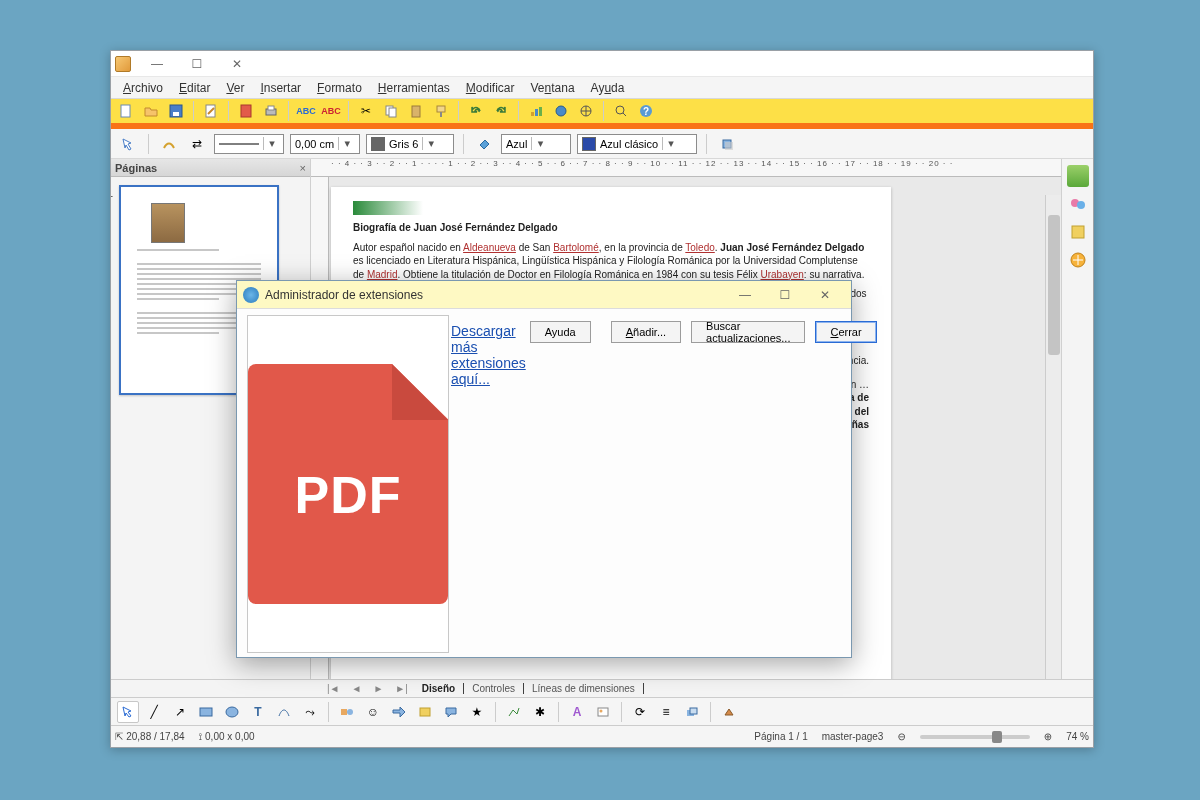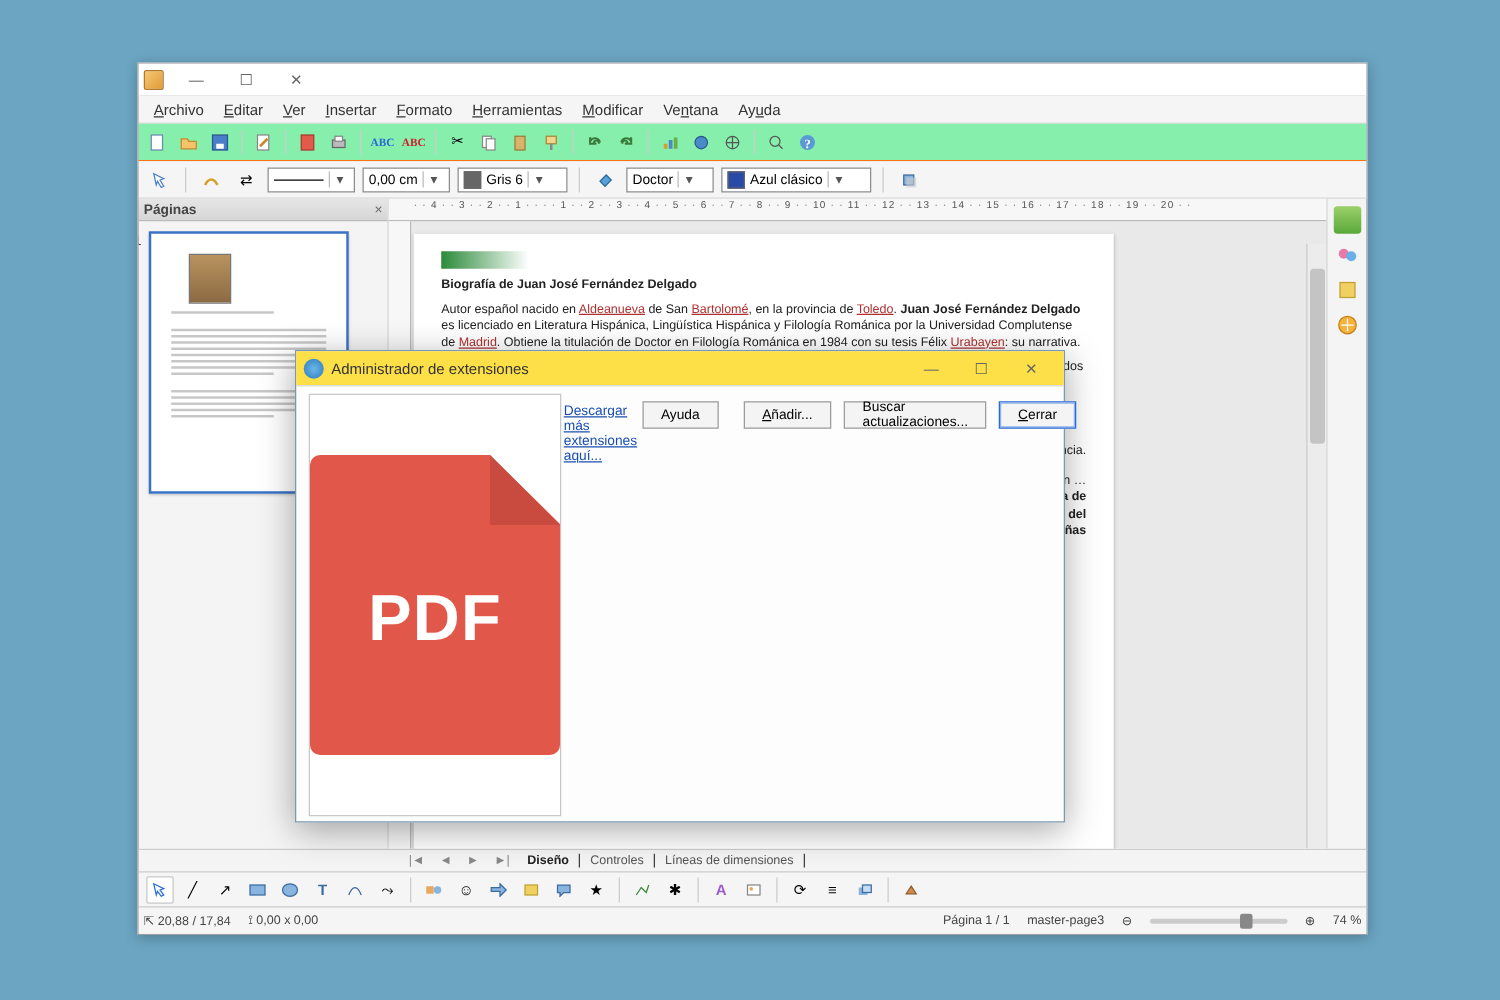--- a/index.html
+++ b/index.html
@@ -60,23 +60,22 @@
     font-size: 12px;
     color:#333;
   }
   .menubar span u { text-decoration: underline; }
   .toolbar {
     height: 30px;
     display:flex;
     align-items:center;
     padding: 2px 4px;
     gap:3px;
-    border-bottom:1px solid #f97316;
-    background:#86efac;
-    font-family:Liberation Serif, serif;
+    border-bottom:6px solid #f97316;
+    background:#fde047;
   }
   .tool-btn {
     width: 22px; height: 22px;
     border:1px solid transparent;
     border-radius:2px;
     display:flex; align-items:center; justify-content:center;
     font-size:12px;
   }
   .tool-btn.box { border:1px solid #c7c7c7; background:#fff; }
   .tool-sep { width:1px; height:20px; background:#ccc; margin:0 3px;}
@@ -236,21 +235,21 @@
     width: 616px; height: 378px;
     background:#fdfdfd;
     border:1px solid #7a98b0;
     box-shadow:0 6px 26px rgba(0,0,0,0.35);
     display:flex; flex-direction:column;
   }
   .dialog-title {
     height:28px;
     display:flex; align-items:center;
     padding:0 6px;
-    background:#fde047;
+    background:#fef9c3;
     border-bottom:1px solid #dcdcdc;
     font-size:12px; color:#333;
   }
   .dialog-title .d-icon{
     width:16px;height:16px;border-radius:50%;
     background:radial-gradient(#6cb6e8,#2a7bbd);
     margin-right:6px;
   }
   .dialog-title .win-controls{ margin-left:auto;}
   .dialog-body {
@@ -285,21 +284,21 @@
     position:absolute; left:0; right:0; top:52%;
     transform:translateY(-40%);
     text-align:center;
     color:#fff; font-weight:700; font-size:52px;
     font-family: Arial, sans-serif;
     letter-spacing:1px;
   }
   .dialog-link {
     padding:8px 2px 4px 2px;
   }
-  .dialog-link a{ color:#1a4fb0; font-size:11px;}
+  .dialog-link a{ color:#1a4fb0; font-size:14px;}
   .dialog-buttons{
     display:flex; gap:10px;
     padding:6px 2px 8px 2px;
   }
   .dlg-btn{
     height:22px;
     padding:0 14px;
     background:#f4f4f4;
     border:1px solid #9c9c9c;
     font-size:11px;
@@ -465,21 +464,21 @@
       <span>Gris 6</span>
         <span class="dd">▾</span>
     </div>
     <div class="tool-sep"></div>
     <div class="tool-btn">
         <svg width="14" height="14">
           <path d="M3 8l5-5 4 4-5 5z" fill="#5aa0d8" stroke="#2a6aa0"></path>
         </svg>
       </div>
     <div class="combo" style="width:70px">
-      <span>Doctor</span>
+      <span>Azul</span>
         <span class="dd">▾</span>
     </div>
     <div class="combo" style="width:120px">
       <span class="swatch" style="background:#2a4aa8"></span>
       <span>Azul clásico</span>
         <span class="dd">▾</span>
     </div>
     <div class="tool-sep"></div>
     <div class="tool-btn">
         <svg width="14" height="14">

